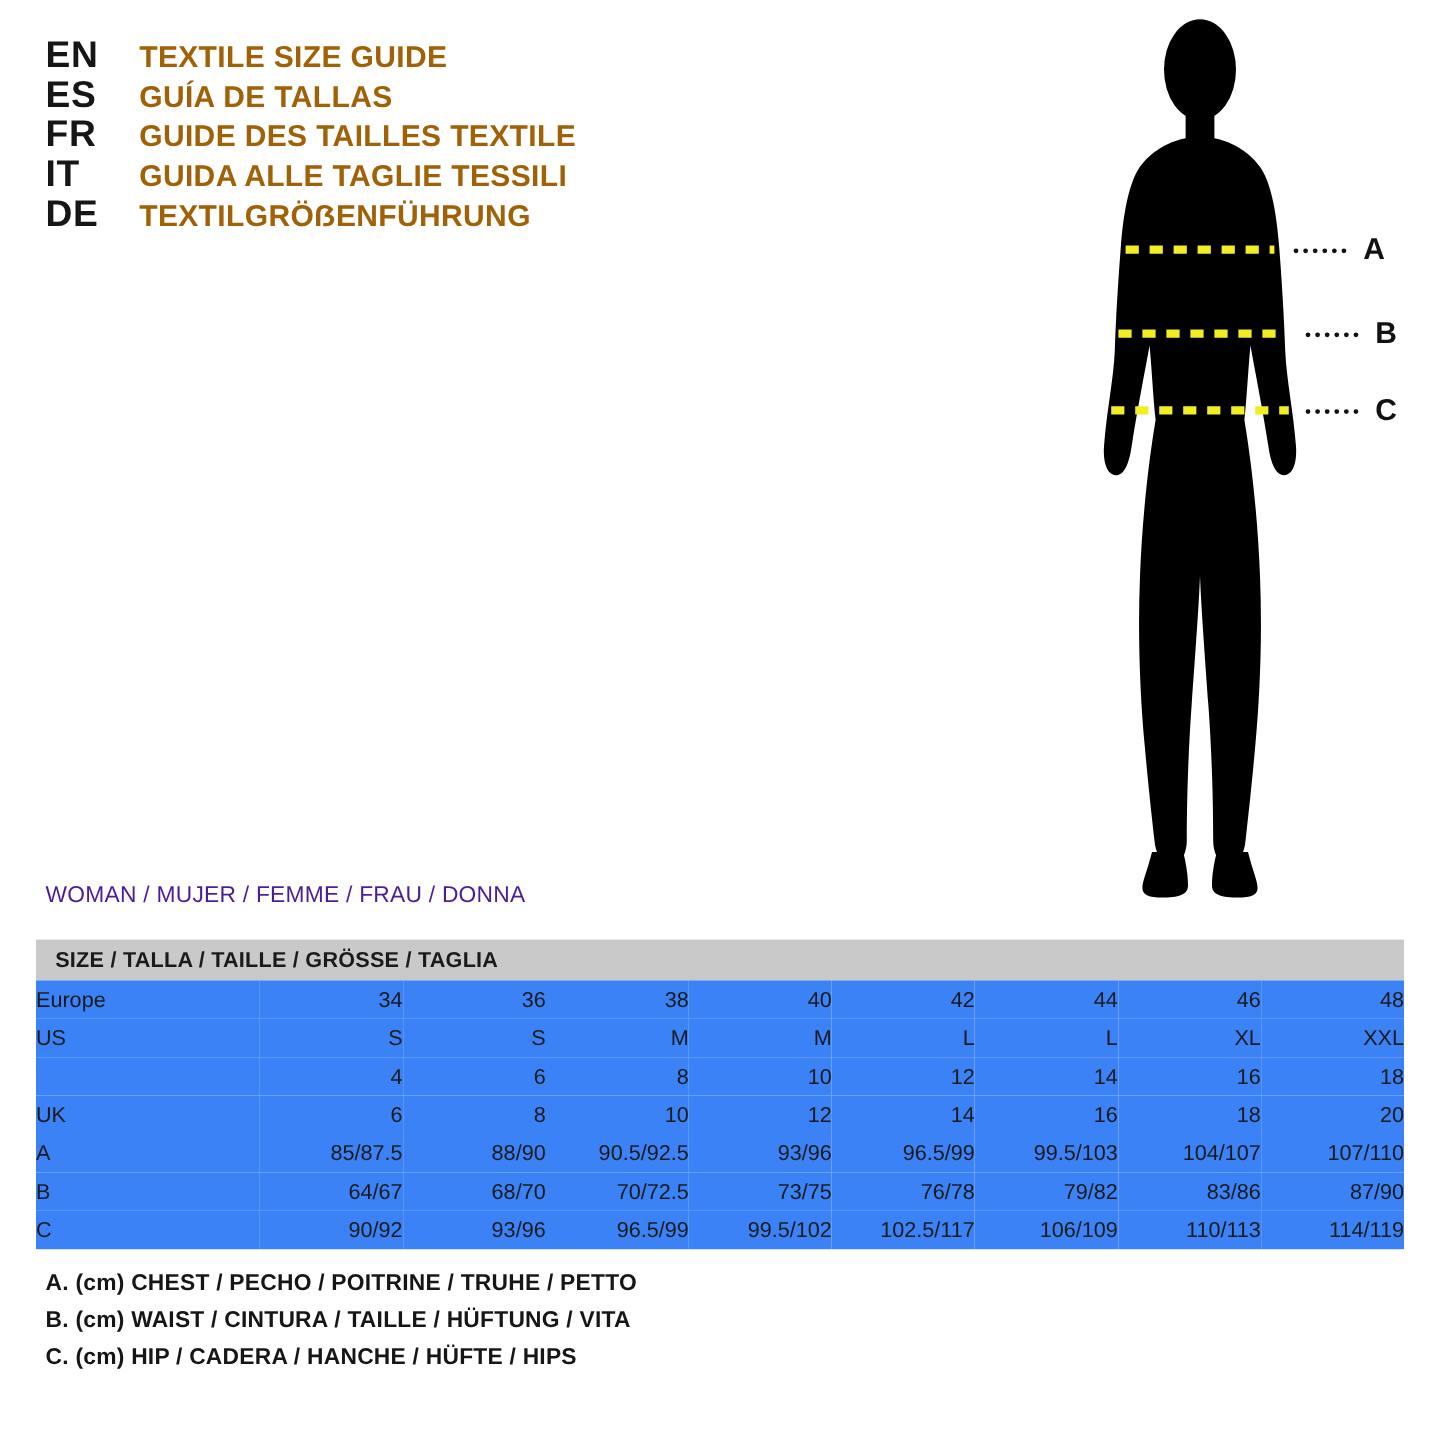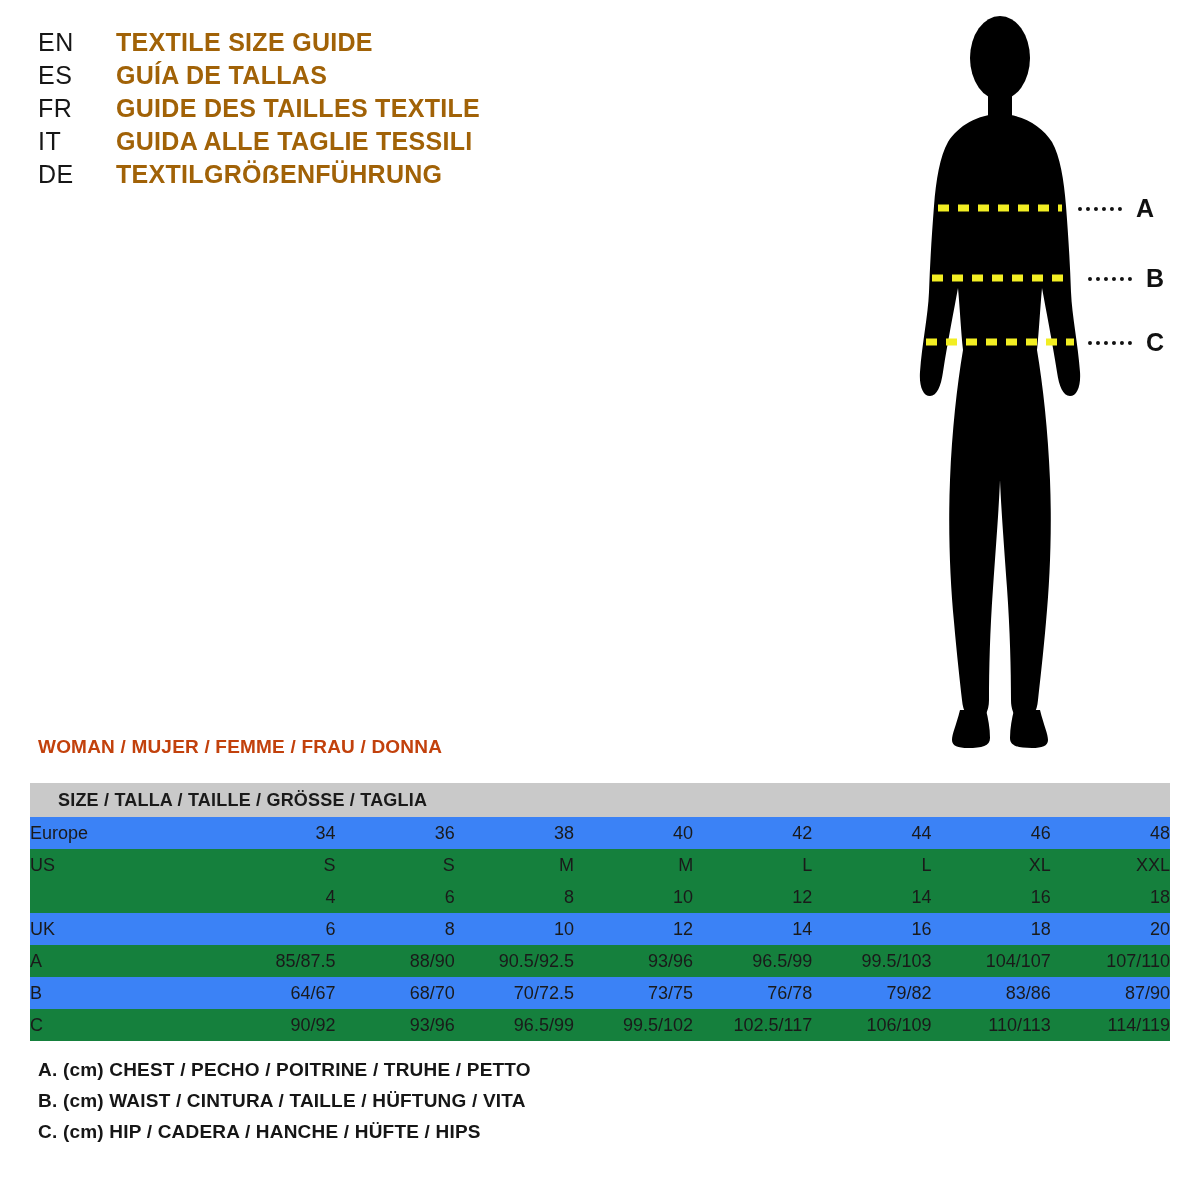--- a/index.html
+++ b/index.html
@@ -23,22 +23,22 @@
     top: 28px;
     width: 560px;
   }
   .title-row {
     display: flex;
     align-items: baseline;
     height: 33px;
   }
   .title-code {
     width: 78px;
-    font-size: 25px;
-    font-weight: normal;
+    font-size: 31px;
+    font-weight: bold;
     letter-spacing: 0.5px;
     color: #161616;
   }
   .title-text {
     font-size: 25px;
     font-weight: bold;
     letter-spacing: 0.3px;
     color: #a16207;
     white-space: nowrap;
   }
@@ -70,23 +70,23 @@
     color: #111111;
     line-height: 1;
   }
 
   
   #section-heading {
     position: absolute;
     left: 38px;
     top: 736px;
     font-size: 19px;
-    font-weight: bold;
+    font-weight: normal;
     letter-spacing: 0.2px;
-    color: #c2410c;
+    color: #4c1d95;
   }
 
   
   #size-table {
     position: absolute;
     left: 30px;
     top: 783px;
     width: 1140px;
     border-collapse: collapse;
     font-size: 18px;
@@ -98,25 +98,25 @@
     vertical-align: middle;
     font-weight: normal;
   }
   #size-table tr.header-row {
     background: #c9c9c9;
   }
   #size-table tr.header-row td {
     font-weight: bold;
     font-size: 18px;
     letter-spacing: 0.2px;
-    padding-left: 28px;
+    padding-left: 16px;
     height: 34px;
   }
   #size-table tr.band-light { background: #3b82f6; }
-  #size-table tr.band-dark  { background: #15803d; }
+  #size-table tr.band-dark  { background: #3b82f6; }
 
   .row-label {
     padding-left: 12px;
     width: 186px;
     text-align: left;
     white-space: nowrap;
   }
   .cell {
     text-align: right;
     width: 119px;

